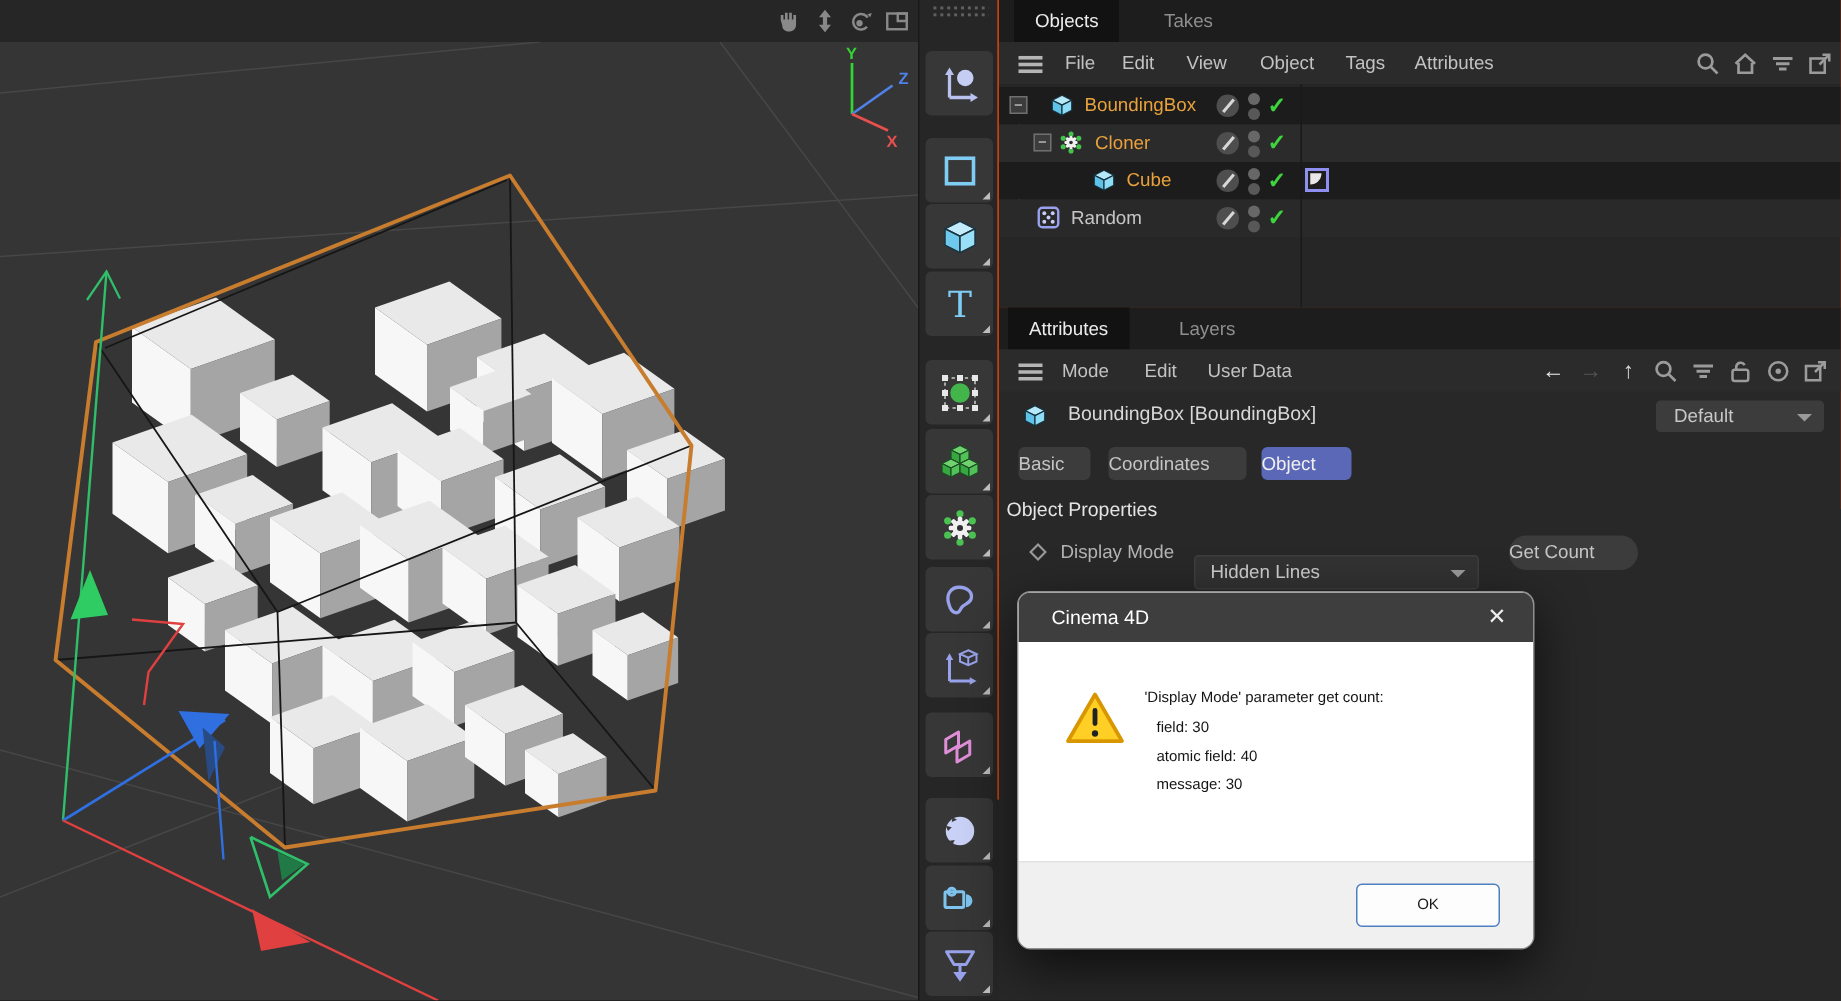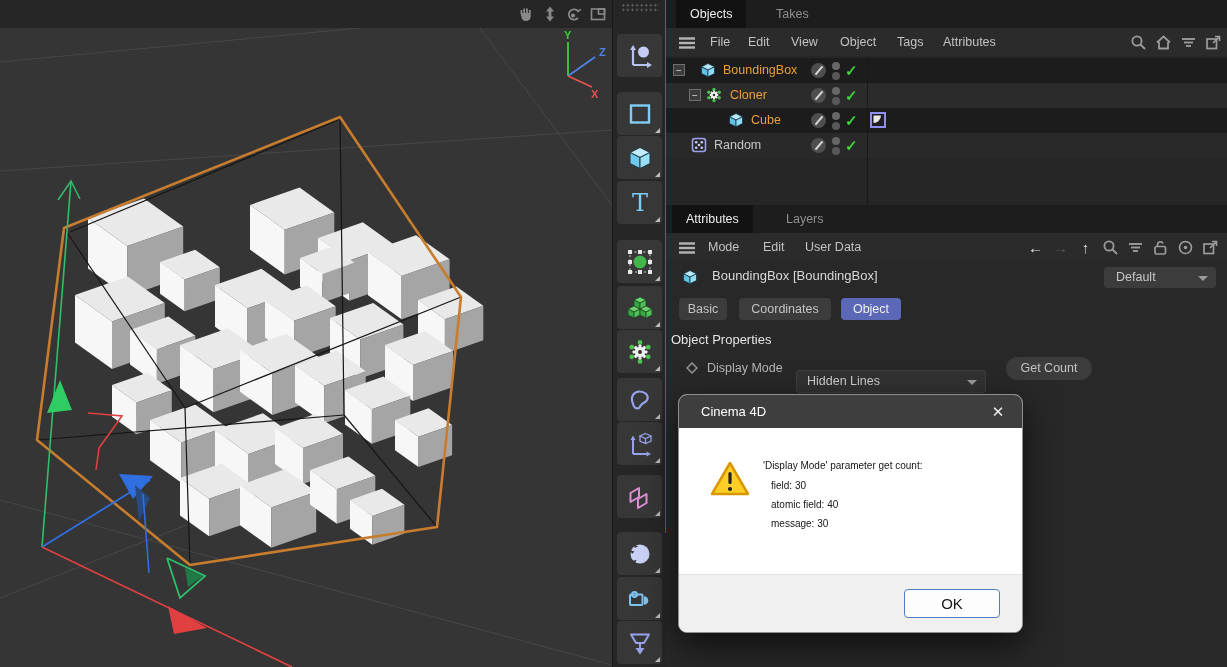--- a/index.html
+++ b/index.html
@@ -48,38 +48,38 @@
   .pencil::after{content:"";position:absolute;left:6.5px;top:2px;width:2px;height:11px;background:#d8d8d8;transform:rotate(40deg);}
   .vdot{position:absolute;left:23px;width:8px;height:8px;border-radius:50%;background:#676767;}
   .vdot.b{top:14px;background:#585858;}
   .vdot.a{top:4px;}
   .chk{position:absolute;left:36px;top:0;height:25px;line-height:25px;font-size:15px;font-weight:bold;color:#3ed43e;}
   .tline{position:absolute;background:#5a5a5a;}
   #tree-divider{position:absolute;left:201px;top:0;width:1px;height:149px;background:#191919;}
 
   
   #attr{position:absolute;left:0;top:205px;width:562px;height:462px;background:#282828;}
-  .pill{position:absolute;height:22px;line-height:22px;text-align:center;background:#3c3c3c;border-radius:4px;color:#c4c4c4;}
+  .pill{position:absolute;height:22px;line-height:22px;background:#3c3c3c;border-radius:4px;color:#c4c4c4;}
   .pill.active{background:#5b68b7;color:#f0f0f0;}
   .dropdown{position:absolute;background:#3c3c3c;border-radius:3px;color:#c8c8c8;}
   .dropdown .arr,.field .arr{position:absolute;right:8px;top:50%;margin-top:-2px;width:0;height:0;
       border-left:5px solid transparent;border-right:5px solid transparent;border-top:5px solid #9a9a9a;}
   .field{position:absolute;background:#323232;border-radius:3px;color:#cdcdcd;border:1px solid #3e3e3e;box-sizing:border-box;margin-top:13px;}
 
   
   #dialog{left:678px;top:394px;width:345px;height:239px;border-radius:9px;overflow:hidden;
           border:1px solid #8f8f8f;box-shadow:0 12px 34px rgba(0,0,0,.65);background:#fff;box-sizing:border-box;}
   #dlg-title{position:absolute;left:0;top:0;width:100%;height:33px;background:#3e3e3e;color:#fff;}
   #dlg-title span.t{position:absolute;left:22px;line-height:33px;font-size:13px;}
   #dlg-close{position:absolute;right:12px;top:0;width:24px;height:33px;line-height:33px;text-align:center;color:#eee;font-size:15px;}
   #dlg-body{position:absolute;left:0;top:33px;width:100%;height:146px;background:#fff;color:#151515;font-size:10px;}
   .dlg-line{position:absolute;white-space:nowrap;}
   #dlg-foot{position:absolute;left:0;top:179px;width:100%;height:60px;background:#f0f0f0;border-top:1px solid #e2e2e2;}
   #ok-btn{position:absolute;left:225px;top:14px;width:96px;height:29px;background:#fdfdfd;border:1px solid #4e7fc1;
-          border-radius:4px;font-size:15px;color:#1a1a1a;text-align:center;line-height:27px;box-sizing:border-box;}
+          border-radius:4px;font-size:10px;color:#1a1a1a;text-align:center;line-height:27px;box-sizing:border-box;}
 </style>
 </head>
 <body>
 
 <div class="abs" id="vp-strip">
   <span class="vnav" style="left:516px">
     <svg width="18" height="18">
         <path fill="#8f8f8f" d="M4.5,8.5 V5 h1.8 v3 h1 V3.5 h1.8 V8 h1 V3.5 h1.8 V8 h1 V5 h1.8 v6.5 c0,2.8 -2,4.5 -4.8,4.5 -2.6,0 -4.4,-1.6 -4.4,-4.2 Z"></path>
       </svg>
   </span>

